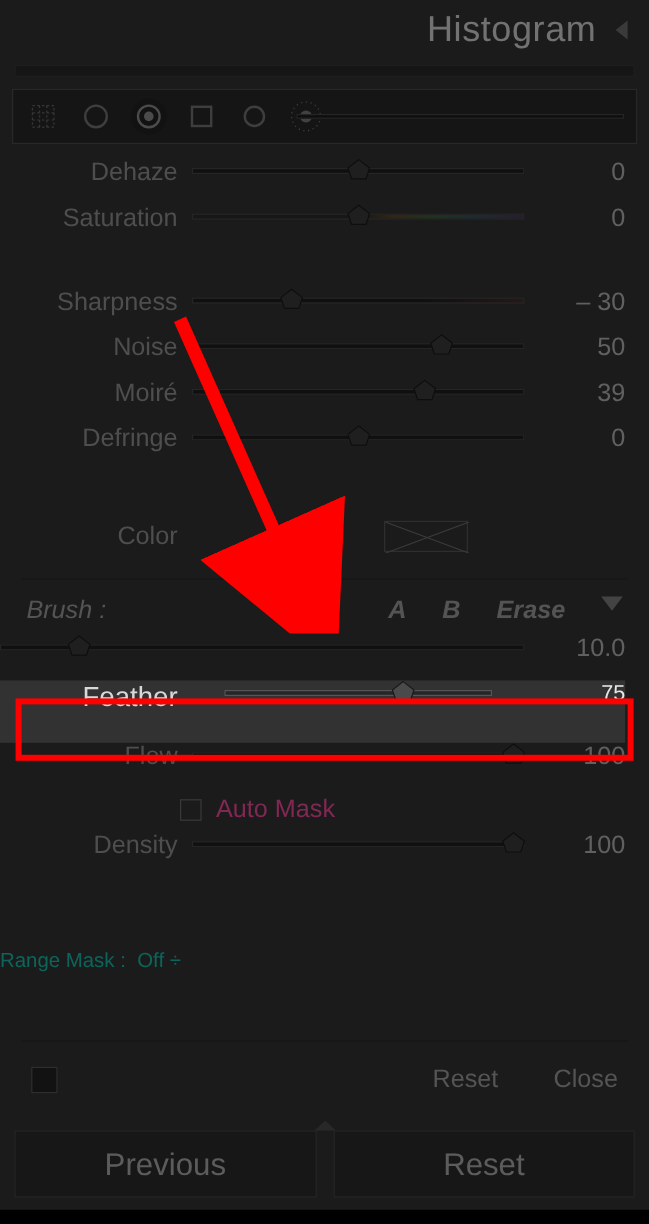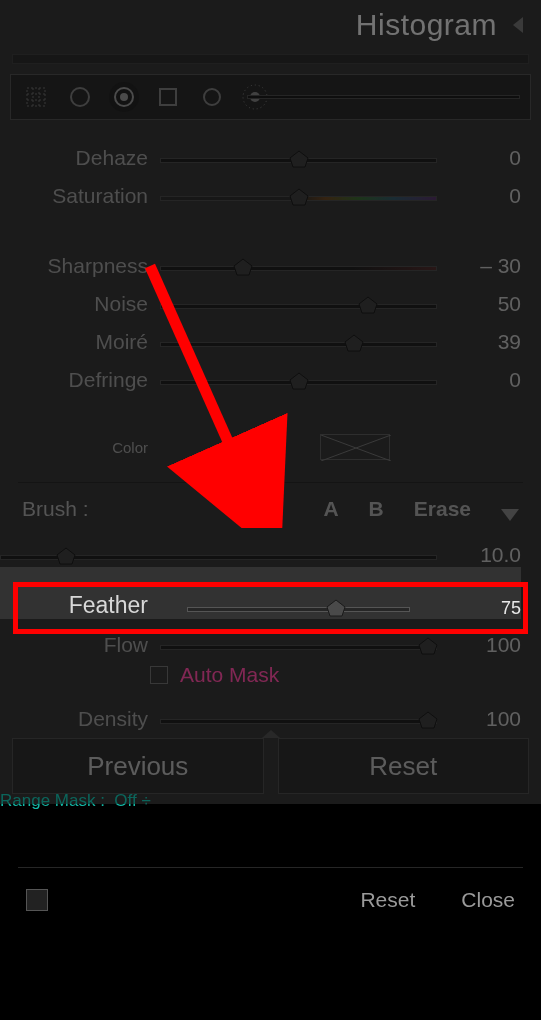--- a/index.html
+++ b/index.html
@@ -1,17 +1,17 @@
 <!DOCTYPE html>
 <html><head>
 <meta charset="utf-8">
 <style>
   * { box-sizing: border-box; margin: 0; padding: 0; font-family: "Segoe UI", Arial, sans-serif; -webkit-font-smoothing: antialiased; }
   body { background: #000; width: 541px; height: 1020px; overflow: hidden; position: relative; }
-  .panel { width: 541px; height: 804px; background: #323232; color: #9a9a9a; position: relative; }
+  .panel { width: 541px; height: 1008px; background: #323232; color: #9a9a9a; position: relative; }
 
   
   .dim { position:absolute; inset:0; background:rgba(0,0,0,0.45); pointer-events:none; z-index:30; }
   
   .highlight { position:absolute; left:13px; width:515px; top:582px; height:52px; border:5px solid #ff0000; z-index:35; pointer-events:none; box-shadow: 0 0 0 9999px rgba(0,0,0,0); }
   .undimmed { position:relative; z-index:34; background:#323232;gap:27px; }
 
   .header { display:flex; justify-content:flex-end; align-items:center; padding:8px 18px 6px 0; }
   .header .title { font-size:30px; color:#d0d0d0; letter-spacing:0.5px; margin-right:16px; }
   .tri-left { width:0; height:0; border-top:8px solid transparent; border-bottom:8px solid transparent; border-right:10px solid #6a6a6a; }
@@ -19,39 +19,39 @@
   .long-bar { height:10px; margin:6px 12px 10px 12px; background:#282828; border:1px solid #3a3a3a; }
 
   .tool-row { margin:0 10px 10px 10px; height:46px; background:#272727; border:1px solid #4a4a4a; display:flex; align-items:center; padding:0 10px; gap:14px; }
   .tool-btn { width:30px; height:30px; display:flex; align-items:center; justify-content:center; opacity:0.75; }
   .tool-btn.selected { background:#1f1f1f; border-radius:50%; }
   .big-slider { flex:1; height:18px; position:relative; margin-left:6px; }
   .big-slider .track { position:absolute; top:7px; left:0; right:0; height:4px; background:#1a1a1a; }
   .dotted { position:absolute; left:-10px; top:-6px; width:36px; height:30px; }
 
   .section { padding:2px 20px 4px 0; }
-  .row { display:flex; align-items:flex-end; height:38px; }
+  .row { display:flex; align-items:flex-start; height:38px; }
   .lbl { width:160px; text-align:right; font-size:21px; color:#8e8e8e; padding-right:12px; }
   .slider-wrap { flex:1; position:relative; margin-right:14px; height:20px; }
   .track { position:absolute; top:8px; left:0; right:0; height:5px; background:#1e1e1e; border:1px solid #444; }
   .track.grad-sat { background: linear-gradient(90deg,#2a2a2a 0%,#2a2a2a 50%,#604020 60%,#356030 72%,#305060 85%,#503060 100%); }
   .track.grad-sharp { background: linear-gradient(90deg,#1e1e1e 0%,#1e1e1e 70%,#4a2a2a 100%); }
   .pentagon { position:absolute; top:-1px; width:22px; height:20px; }
   .pentagon svg { display:block; }
   .val { width:70px; text-align:right; font-size:21px; color:#b0b0b0; }
 
   .sep { height:26px; }
   .divider { height:1px; background:#262626; margin:10px 18px; }
 
   .color-row { display:flex; align-items:center; height:50px; }
-  .color-row .lbl { font-size:15px; }
+  .color-row .lbl { font-size:21px; }
   .swatch { margin-left:160px; width:70px; height:26px; border:1px solid #555; position:relative; }
   .swatch .x { position:absolute; inset:0; }
 
-  .brush-line { display:flex; align-items:flex-end; font-size:21px; padding:4px 22px 6px 22px; gap:30px; }
+  .brush-line { display:flex; align-items:flex-start; font-size:21px; padding:4px 22px 6px 22px; gap:30px;font-style:italic; }
   .brush-line .blabel { margin-right:auto; }
   .brush-line .opt { font-weight:600; color:#9a9a9a; }
   .brush-line .tri-down { width:0; height:0; border-left:9px solid transparent; border-right:9px solid transparent; border-top:12px solid #7a7a7a; }
 
   .automask-row { display:flex; align-items:center; height:36px; padding-left:150px; gap:12px; }
   .chk { width:18px; height:18px; border:1px solid #666; }
   .automask-row span { font-size:21px; color:#ec4899; }
 
   .range { font-size:17px; padding:56px 0 46px 0; color:#14b8a6; }
 

